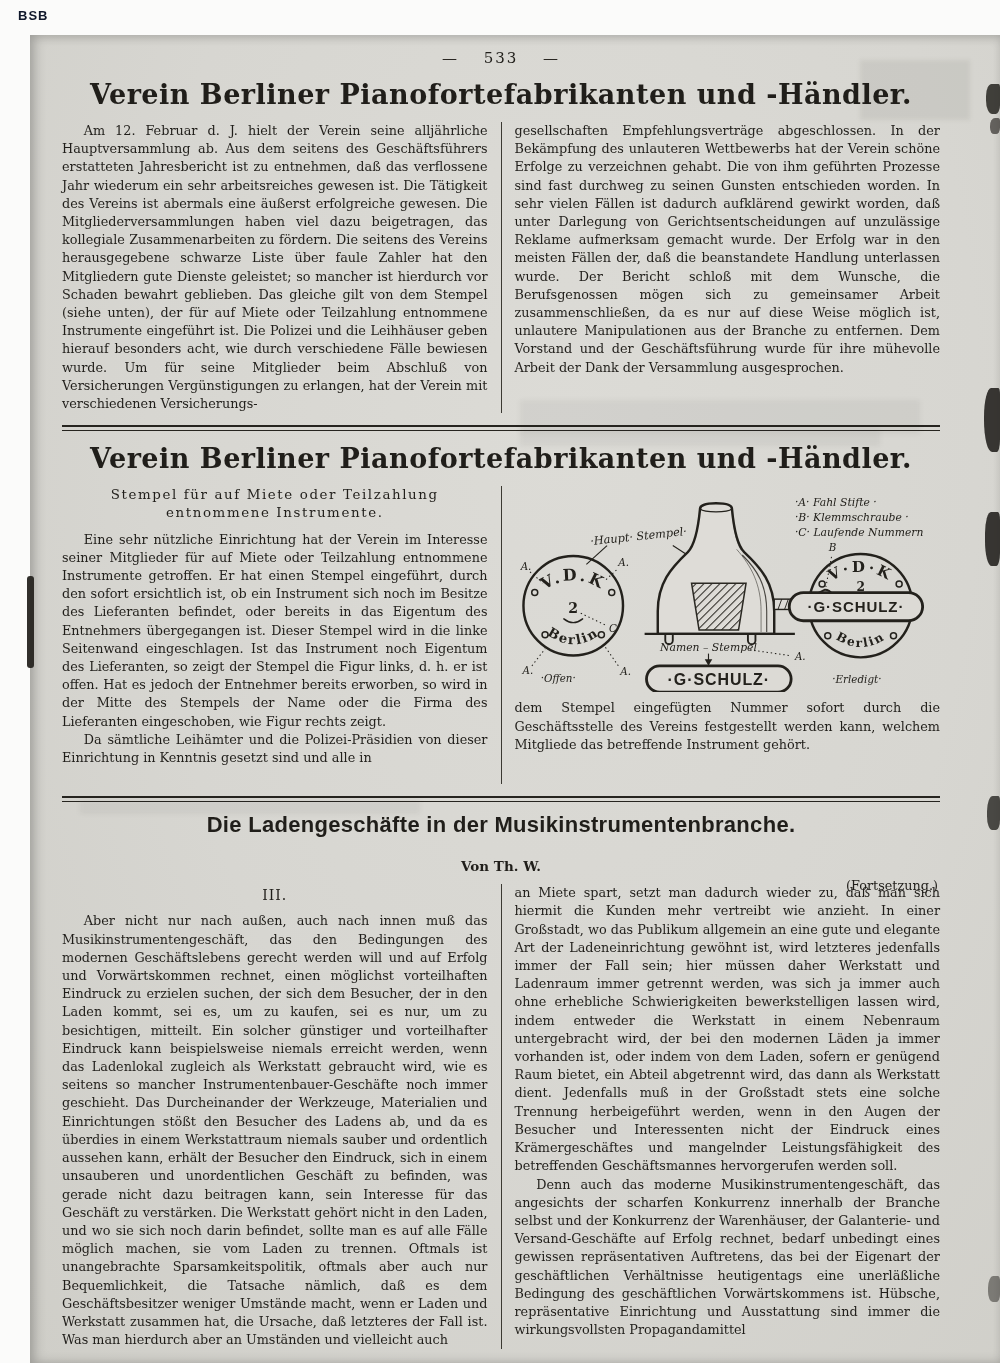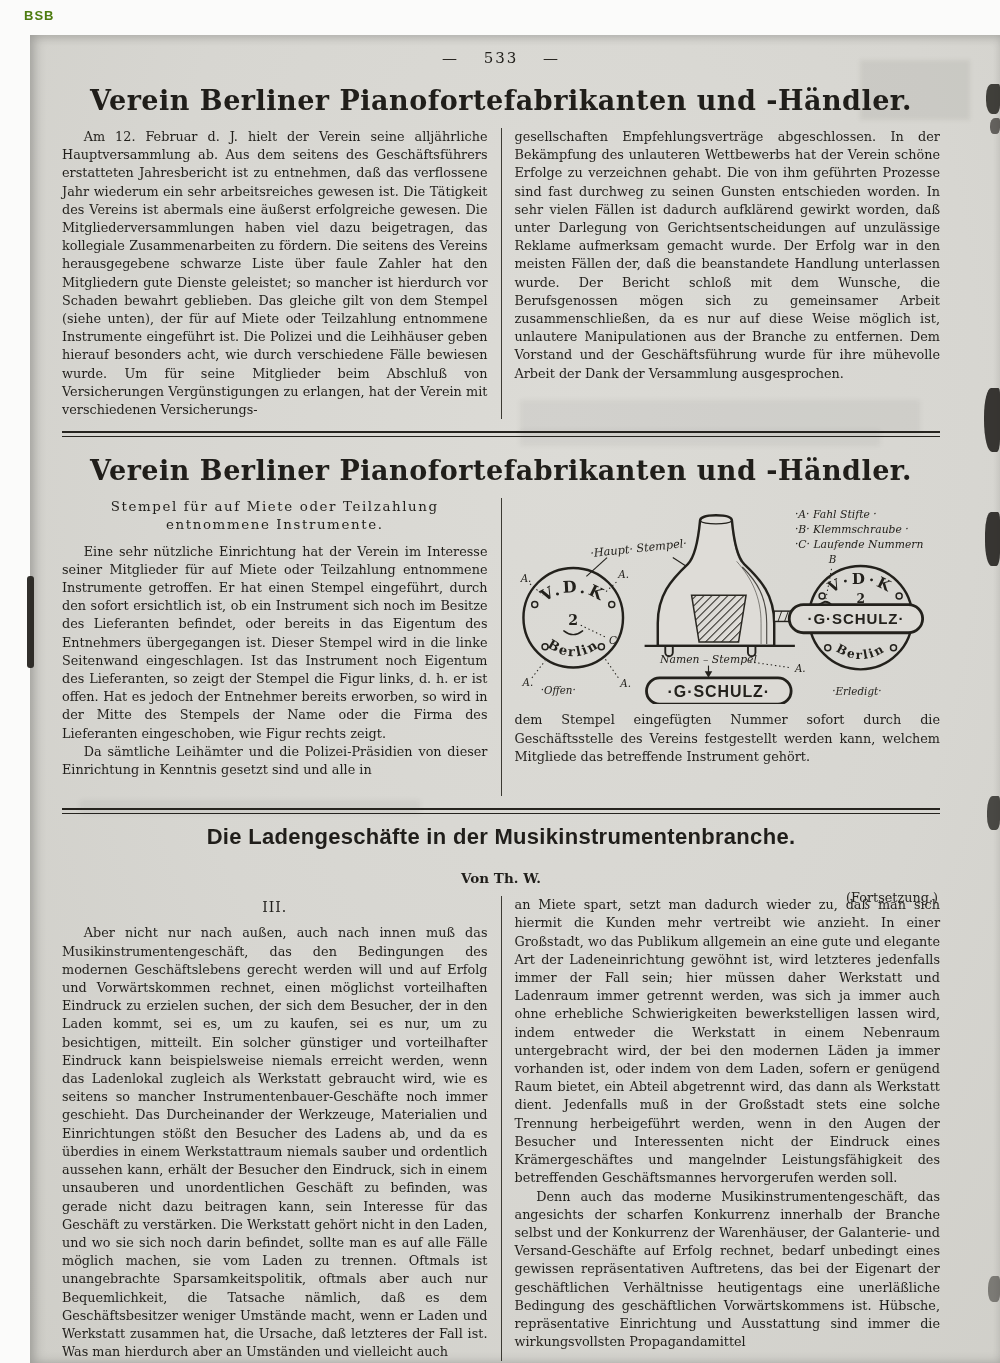--- a/index.html
+++ b/index.html
@@ -2,35 +2,35 @@
 <html lang="de"><head>
 <meta charset="utf-8">
 <style>
   html,body{margin:0;padding:0;}
   body{
     width:1000px;height:1363px;position:relative;overflow:hidden;
     background:#fbfbfa;
     font-family:"DejaVu Serif", serif;color:#201e1a;
   }
   .bsb{
-    position:absolute;top:8px;left:24px;z-index:5;
-    font:bold 13px "Liberation Sans", sans-serif;letter-spacing:1px;color:#4d7c0f;
+    position:absolute;top:8px;left:18px;z-index:5;
+    font:bold 13px "Liberation Sans", sans-serif;letter-spacing:1px;color:#0f172a;
   }
   .sheet{
     position:absolute;left:30px;top:35px;width:970px;height:1328px;
     box-sizing:border-box;padding:12px 60px 0 32px;overflow:hidden;
     background:radial-gradient(ellipse at 55% 30%, #dcdbd6 0%, #d7d6d1 55%, #cfcec8 100%);
     box-shadow:inset 5px 0 12px rgba(0,0,0,.20), inset 0 3px 8px rgba(0,0,0,.08);
   }
   .pagenum{
     text-align:center;font-size:15px;letter-spacing:2px;word-spacing:18px;
     margin:2px 0 12px;
   }
   .art-title{
-    text-align:center;font-weight:bold;font-size:27px;margin:18px 0 12px;
+    text-align:center;font-weight:bold;font-size:27px;margin:12px 0 12px;
     letter-spacing:.5px;
   }
   .cols{display:flex;align-items:stretch;justify-content:flex-end;}
   .cols-1{min-height:276px;}
   .cols-2{min-height:298px;}
   .cols-3{min-height:448px;}
   .col{flex:1 1 0;box-sizing:border-box;text-align:justify;
        font-size:12.8px;line-height:18.2px;hyphens:auto;}
   .col.cl{padding-right:13px;}
   .col.cr{padding-left:13px;}

